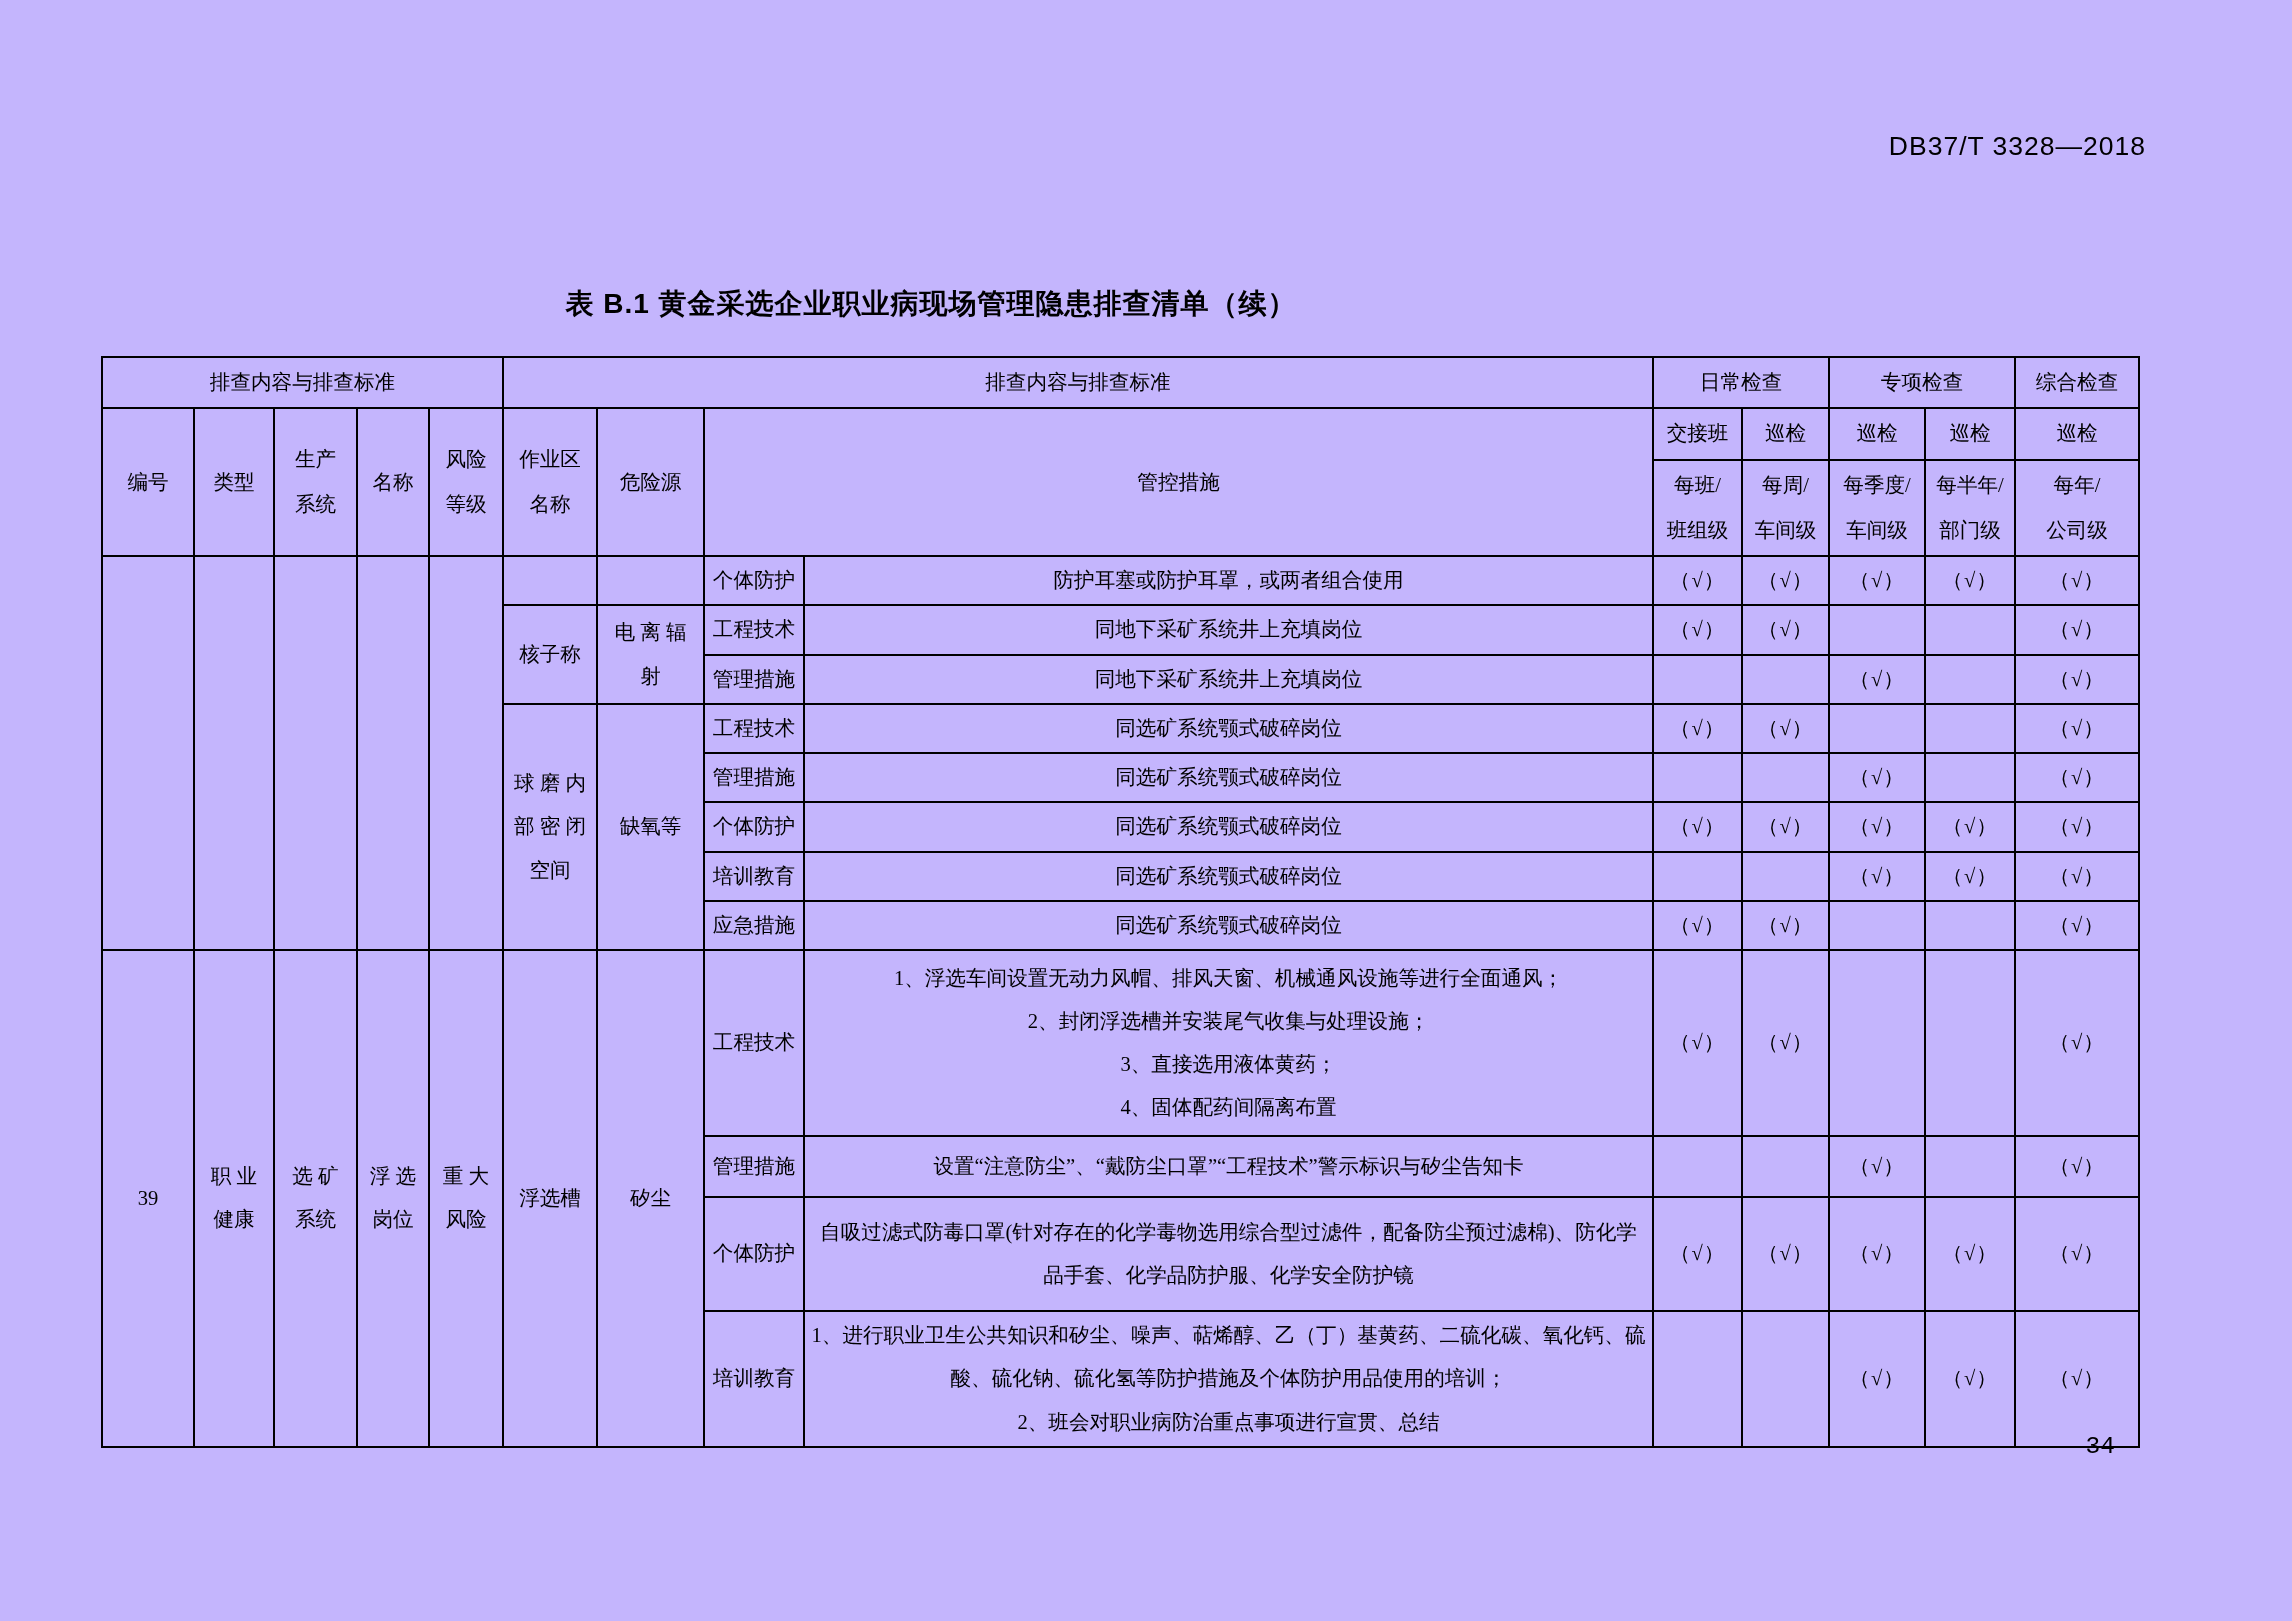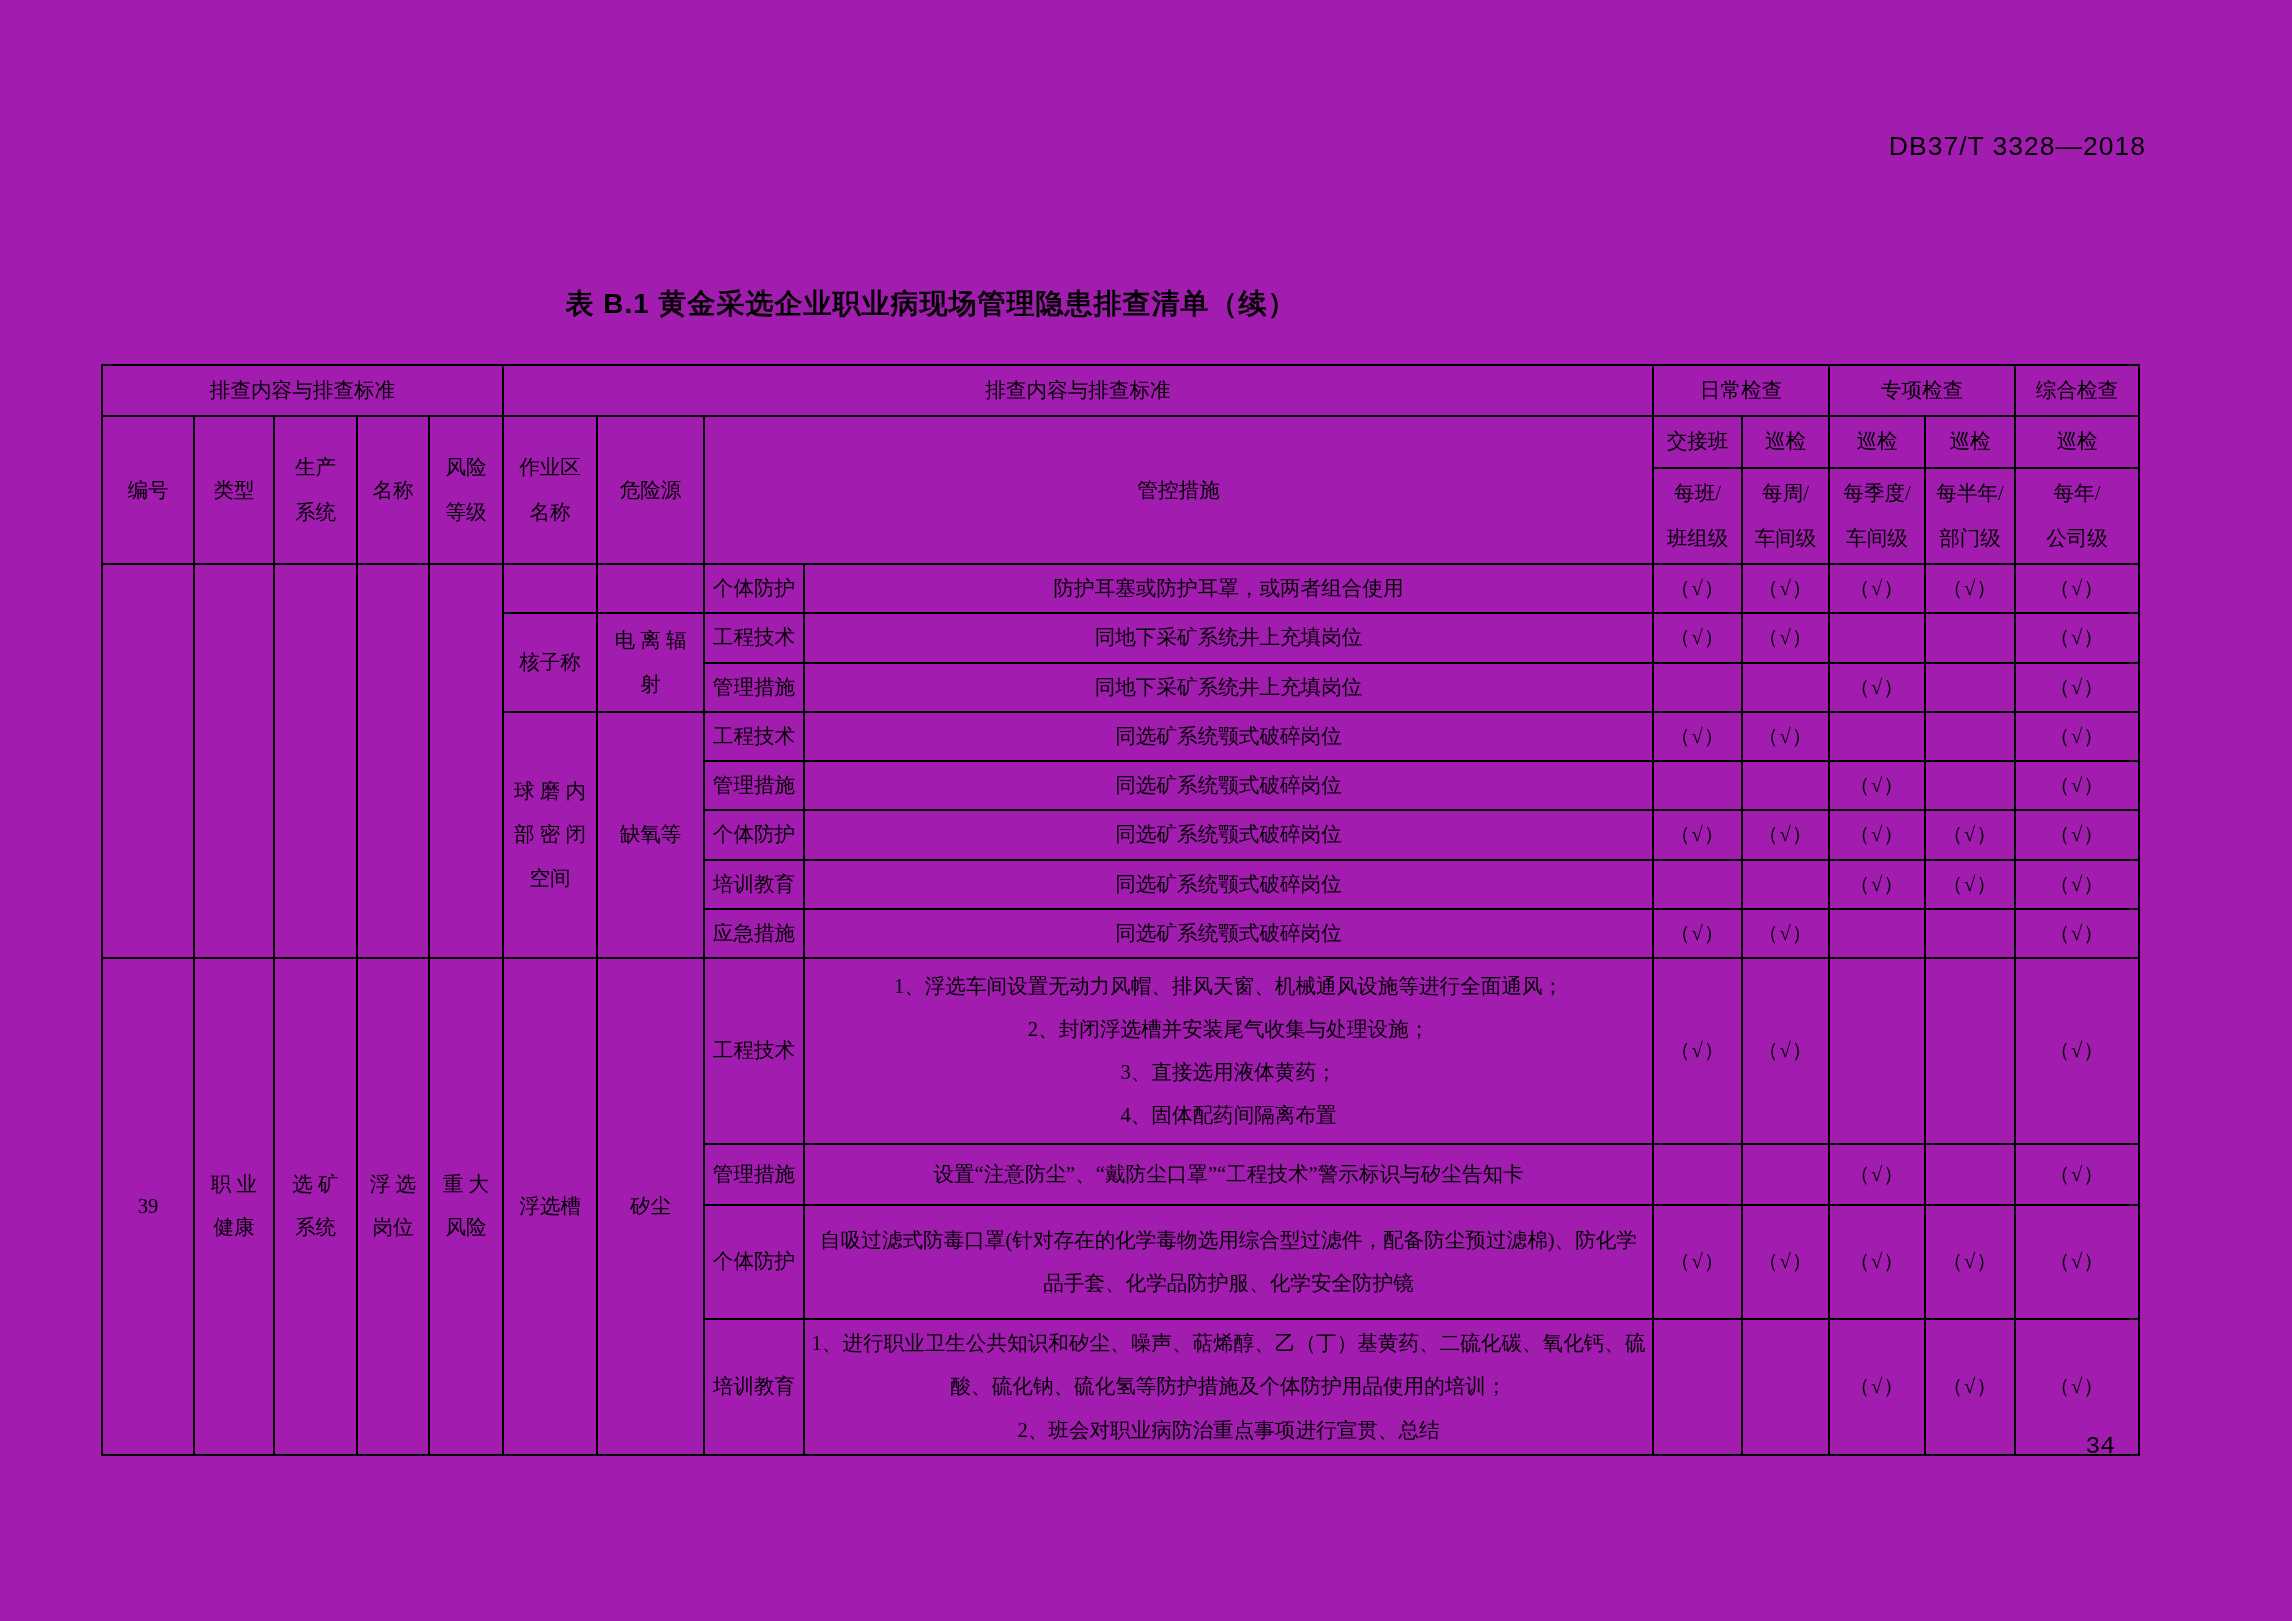--- a/index.html
+++ b/index.html
@@ -4,21 +4,21 @@
 <style>
   html, body {
     margin: 0;
     padding: 0;
     background: #ffffff;
   }
   .page {
     position: relative;
     width: 2293px;
     height: 1621px;
-    background: #a21caf;
+    background: #c4b5fd;
     color: #000000;
     font-family: "Liberation Serif", "DejaVu Serif", serif;
   }
   .doc-number {
     position: absolute;
     top: 131px;
     right: 147px;
     font-size: 26.5px;
     letter-spacing: 1px;
     font-family: "Liberation Sans", "DejaVu Sans", sans-serif;
@@ -35,21 +35,20 @@
     font-family: "Liberation Sans", "DejaVu Sans", sans-serif;
   }
   table.inspection-table {
     position: absolute;
     left: 101px;
     top: 356px;
     width: 2038px;
     border-collapse: collapse;
     table-layout: fixed;
     border: 2.9px solid #000;
-    margin-top: 8px;
   }
   .inspection-table th,
   .inspection-table td {
     border: 2px solid #000;
     border-top-width: 2.9px;
     border-bottom-width: 2.9px;
     font-size: 20.6px;
     font-weight: normal;
     text-align: center;
     vertical-align: middle;

